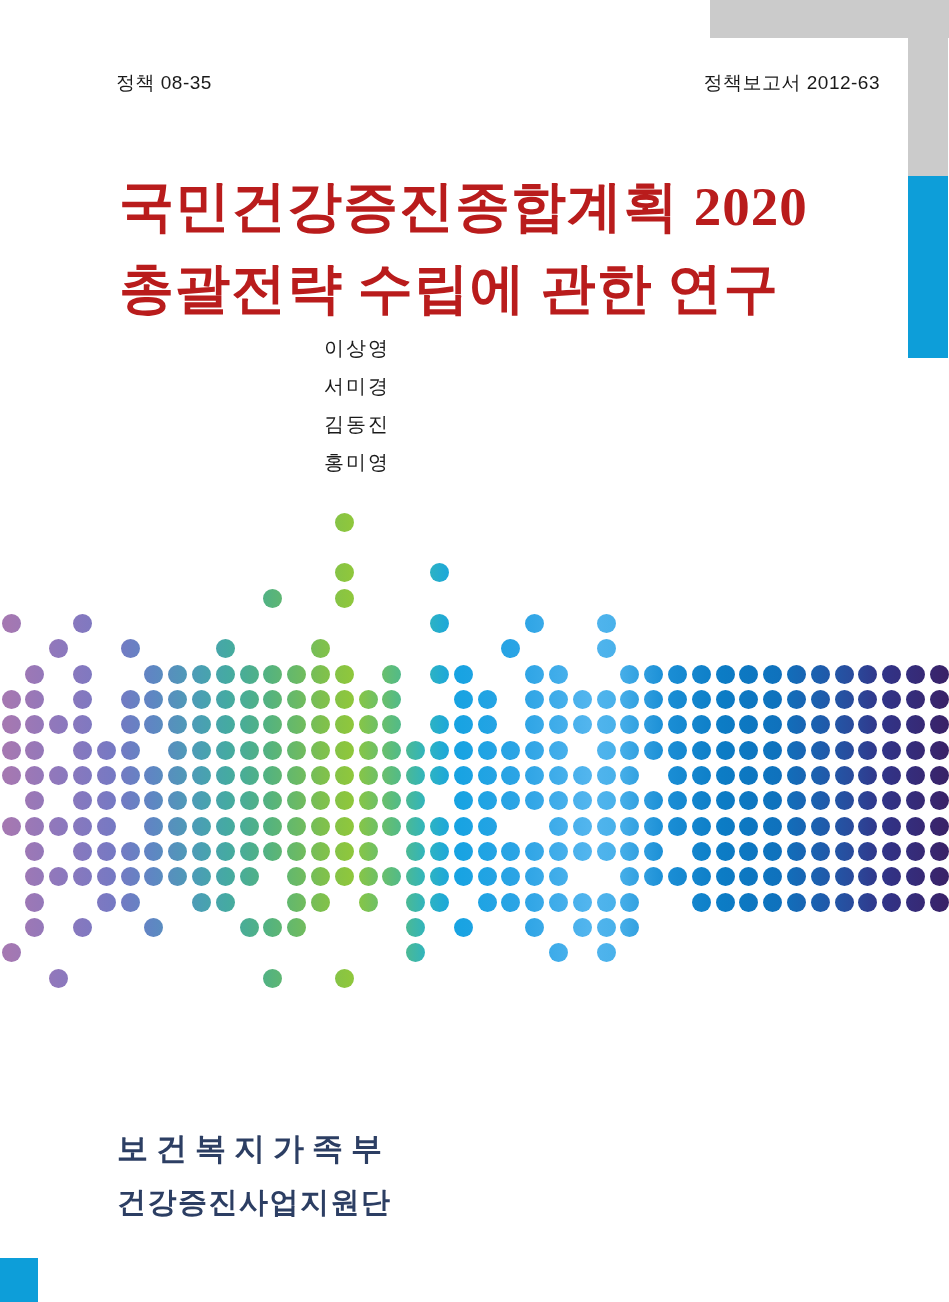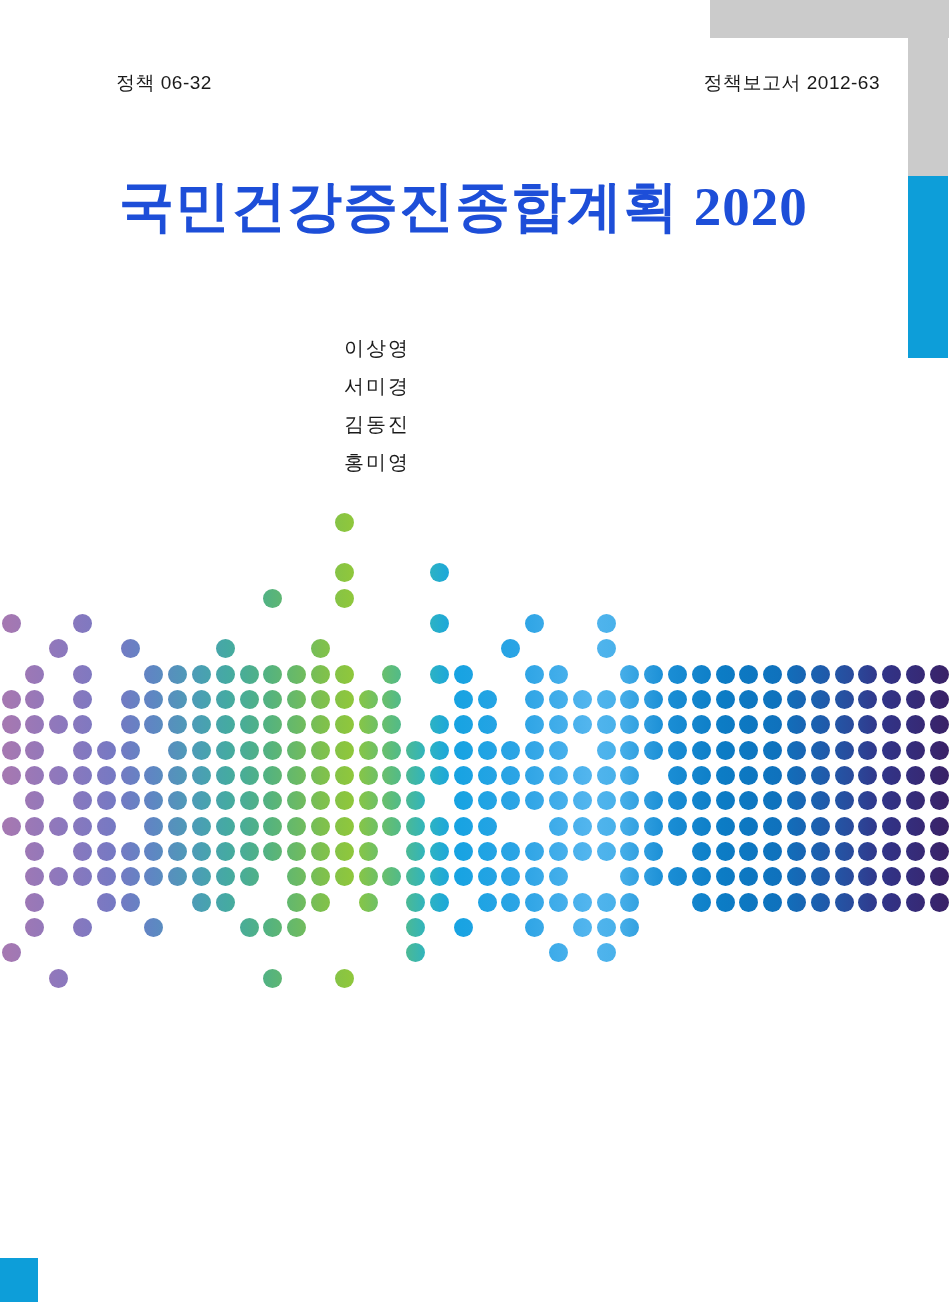--- a/index.html
+++ b/index.html
@@ -18,21 +18,21 @@
   .hdr-right{right:69px;text-align:right;}
   
   .title{
     position:absolute;left:119px;top:166px;width:760px;
     font-family:"Liberation Serif","DejaVu Serif",serif;
     font-weight:700;font-size:55px;line-height:82px;letter-spacing:1px;
   }
   
   .authors{position:absolute;top:334px;}
   .authors .name{height:38px;font-size:20px;line-height:28px;letter-spacing:2px;color:#1a1a1a;}
-  .authors-col1{left:344px;}
+  .authors-col1{left:324px;}
   .authors-col2{left:438px;}
   
   .dots{position:absolute;left:0;top:0;width:949px;height:1302px;pointer-events:none;}
   .dot{position:absolute;width:19px;height:19px;border-radius:50%;background-repeat:no-repeat;}
   
   .ministry{
     position:absolute;left:117px;top:1130px;
     font-family:"Liberation Serif","DejaVu Serif",serif;
     font-weight:700;font-size:31px;line-height:38px;letter-spacing:8px;
   }
@@ -44,25 +44,26 @@
 </head>
 <body>
 
 <div class="page">
 
   <div class="gray-block" style="background: rgb(203, 203, 203);"></div>
   <div class="side-strip-gray" style="background: rgb(203, 203, 203);"></div>
   <div class="side-strip-blue" style="background: rgb(13, 158, 217);"></div>
   <div class="corner-square" style="background: rgb(13, 158, 217);"></div>
 
-  <div class="hdr hdr-left">정책 06-32</div>
+  <div class="hdr hdr-left">정책 08-35</div>
   <div class="hdr hdr-right">정책보고서 2012-63</div>
 
-  <div class="title" style="color: #1d4ed8;">
+  <div class="title" style="color: #b91c1c;">
     <div>국민건강증진종합계획 2020</div>
+    <div>총괄전략 수립에 관한 연구</div>
   </div>
 
   <div class="authors authors-col1" id="authors-col1">
       <div class="name">이상영</div>
       <div class="name">서미경</div>
       <div class="name">김동진</div>
       <div class="name">홍미영</div>
     </div>
 
   <div class="dots" id="dot-layer">
@@ -448,14 +449,16 @@
       <div class="dot" style="left: 620.3px; top: 918.1px; background-image: linear-gradient(90deg, rgb(164, 120, 178) 1%, rgb(143, 120, 188) 6%, rgb(118, 121, 195) 12%, rgb(95, 134, 195) 16%, rgb(74, 159, 180) 21%, rgb(69, 170, 162) 24%, rgb(82, 178, 130) 28%, rgb(126, 192, 78) 34%, rgb(143, 199, 60) 37%, rgb(85, 187, 133) 42%, rgb(47, 180, 192) 45%, rgb(23, 163, 226) 48%, rgb(45, 164, 229) 55%, rgb(82, 181, 238) 62%, rgb(73, 177, 234) 65%, rgb(27, 143, 214) 70%, rgb(12, 124, 197) 76%, rgb(15, 114, 189) 82%, rgb(28, 96, 175) 86%, rgb(42, 74, 155) 90%, rgb(49, 52, 136) 93%, rgb(54, 42, 118) 97%, rgb(58, 33, 102) 100%); background-size: 949px 100%; background-position: -620.3px 0px;"></div>
       <div class="dot" style="left: 1.5px; top: 943.45px; background-image: linear-gradient(90deg, rgb(164, 120, 178) 1%, rgb(143, 120, 188) 6%, rgb(118, 121, 195) 12%, rgb(95, 134, 195) 16%, rgb(74, 159, 180) 21%, rgb(69, 170, 162) 24%, rgb(82, 178, 130) 28%, rgb(126, 192, 78) 34%, rgb(143, 199, 60) 37%, rgb(85, 187, 133) 42%, rgb(47, 180, 192) 45%, rgb(23, 163, 226) 48%, rgb(45, 164, 229) 55%, rgb(82, 181, 238) 62%, rgb(73, 177, 234) 65%, rgb(27, 143, 214) 70%, rgb(12, 124, 197) 76%, rgb(15, 114, 189) 82%, rgb(28, 96, 175) 86%, rgb(42, 74, 155) 90%, rgb(49, 52, 136) 93%, rgb(54, 42, 118) 97%, rgb(58, 33, 102) 100%); background-size: 949px 100%; background-position: -1.5px 0px;"></div>
       <div class="dot" style="left: 406.1px; top: 943.45px; background-image: linear-gradient(90deg, rgb(164, 120, 178) 1%, rgb(143, 120, 188) 6%, rgb(118, 121, 195) 12%, rgb(95, 134, 195) 16%, rgb(74, 159, 180) 21%, rgb(69, 170, 162) 24%, rgb(82, 178, 130) 28%, rgb(126, 192, 78) 34%, rgb(143, 199, 60) 37%, rgb(85, 187, 133) 42%, rgb(47, 180, 192) 45%, rgb(23, 163, 226) 48%, rgb(45, 164, 229) 55%, rgb(82, 181, 238) 62%, rgb(73, 177, 234) 65%, rgb(27, 143, 214) 70%, rgb(12, 124, 197) 76%, rgb(15, 114, 189) 82%, rgb(28, 96, 175) 86%, rgb(42, 74, 155) 90%, rgb(49, 52, 136) 93%, rgb(54, 42, 118) 97%, rgb(58, 33, 102) 100%); background-size: 949px 100%; background-position: -406.1px 0px;"></div>
       <div class="dot" style="left: 548.9px; top: 943.45px; background-image: linear-gradient(90deg, rgb(164, 120, 178) 1%, rgb(143, 120, 188) 6%, rgb(118, 121, 195) 12%, rgb(95, 134, 195) 16%, rgb(74, 159, 180) 21%, rgb(69, 170, 162) 24%, rgb(82, 178, 130) 28%, rgb(126, 192, 78) 34%, rgb(143, 199, 60) 37%, rgb(85, 187, 133) 42%, rgb(47, 180, 192) 45%, rgb(23, 163, 226) 48%, rgb(45, 164, 229) 55%, rgb(82, 181, 238) 62%, rgb(73, 177, 234) 65%, rgb(27, 143, 214) 70%, rgb(12, 124, 197) 76%, rgb(15, 114, 189) 82%, rgb(28, 96, 175) 86%, rgb(42, 74, 155) 90%, rgb(49, 52, 136) 93%, rgb(54, 42, 118) 97%, rgb(58, 33, 102) 100%); background-size: 949px 100%; background-position: -548.9px 0px;"></div>
       <div class="dot" style="left: 596.5px; top: 943.45px; background-image: linear-gradient(90deg, rgb(164, 120, 178) 1%, rgb(143, 120, 188) 6%, rgb(118, 121, 195) 12%, rgb(95, 134, 195) 16%, rgb(74, 159, 180) 21%, rgb(69, 170, 162) 24%, rgb(82, 178, 130) 28%, rgb(126, 192, 78) 34%, rgb(143, 199, 60) 37%, rgb(85, 187, 133) 42%, rgb(47, 180, 192) 45%, rgb(23, 163, 226) 48%, rgb(45, 164, 229) 55%, rgb(82, 181, 238) 62%, rgb(73, 177, 234) 65%, rgb(27, 143, 214) 70%, rgb(12, 124, 197) 76%, rgb(15, 114, 189) 82%, rgb(28, 96, 175) 86%, rgb(42, 74, 155) 90%, rgb(49, 52, 136) 93%, rgb(54, 42, 118) 97%, rgb(58, 33, 102) 100%); background-size: 949px 100%; background-position: -596.5px 0px;"></div>
       <div class="dot" style="left: 49.1px; top: 968.8px; background-image: linear-gradient(90deg, rgb(164, 120, 178) 1%, rgb(143, 120, 188) 6%, rgb(118, 121, 195) 12%, rgb(95, 134, 195) 16%, rgb(74, 159, 180) 21%, rgb(69, 170, 162) 24%, rgb(82, 178, 130) 28%, rgb(126, 192, 78) 34%, rgb(143, 199, 60) 37%, rgb(85, 187, 133) 42%, rgb(47, 180, 192) 45%, rgb(23, 163, 226) 48%, rgb(45, 164, 229) 55%, rgb(82, 181, 238) 62%, rgb(73, 177, 234) 65%, rgb(27, 143, 214) 70%, rgb(12, 124, 197) 76%, rgb(15, 114, 189) 82%, rgb(28, 96, 175) 86%, rgb(42, 74, 155) 90%, rgb(49, 52, 136) 93%, rgb(54, 42, 118) 97%, rgb(58, 33, 102) 100%); background-size: 949px 100%; background-position: -49.1px 0px;"></div>
       <div class="dot" style="left: 263.3px; top: 968.8px; background-image: linear-gradient(90deg, rgb(164, 120, 178) 1%, rgb(143, 120, 188) 6%, rgb(118, 121, 195) 12%, rgb(95, 134, 195) 16%, rgb(74, 159, 180) 21%, rgb(69, 170, 162) 24%, rgb(82, 178, 130) 28%, rgb(126, 192, 78) 34%, rgb(143, 199, 60) 37%, rgb(85, 187, 133) 42%, rgb(47, 180, 192) 45%, rgb(23, 163, 226) 48%, rgb(45, 164, 229) 55%, rgb(82, 181, 238) 62%, rgb(73, 177, 234) 65%, rgb(27, 143, 214) 70%, rgb(12, 124, 197) 76%, rgb(15, 114, 189) 82%, rgb(28, 96, 175) 86%, rgb(42, 74, 155) 90%, rgb(49, 52, 136) 93%, rgb(54, 42, 118) 97%, rgb(58, 33, 102) 100%); background-size: 949px 100%; background-position: -263.3px 0px;"></div>
       <div class="dot" style="left: 334.7px; top: 968.8px; background-image: linear-gradient(90deg, rgb(164, 120, 178) 1%, rgb(143, 120, 188) 6%, rgb(118, 121, 195) 12%, rgb(95, 134, 195) 16%, rgb(74, 159, 180) 21%, rgb(69, 170, 162) 24%, rgb(82, 178, 130) 28%, rgb(126, 192, 78) 34%, rgb(143, 199, 60) 37%, rgb(85, 187, 133) 42%, rgb(47, 180, 192) 45%, rgb(23, 163, 226) 48%, rgb(45, 164, 229) 55%, rgb(82, 181, 238) 62%, rgb(73, 177, 234) 65%, rgb(27, 143, 214) 70%, rgb(12, 124, 197) 76%, rgb(15, 114, 189) 82%, rgb(28, 96, 175) 86%, rgb(42, 74, 155) 90%, rgb(49, 52, 136) 93%, rgb(54, 42, 118) 97%, rgb(58, 33, 102) 100%); background-size: 949px 100%; background-position: -334.7px 0px;"></div>
     </div>
 
+  <div class="ministry" style="color: rgb(44, 62, 99);">보건복지가족부</div>
+  <div class="agency" style="color: rgb(44, 62, 99);">건강증진사업지원단</div>
 
 </div>
 
 </body></html>

